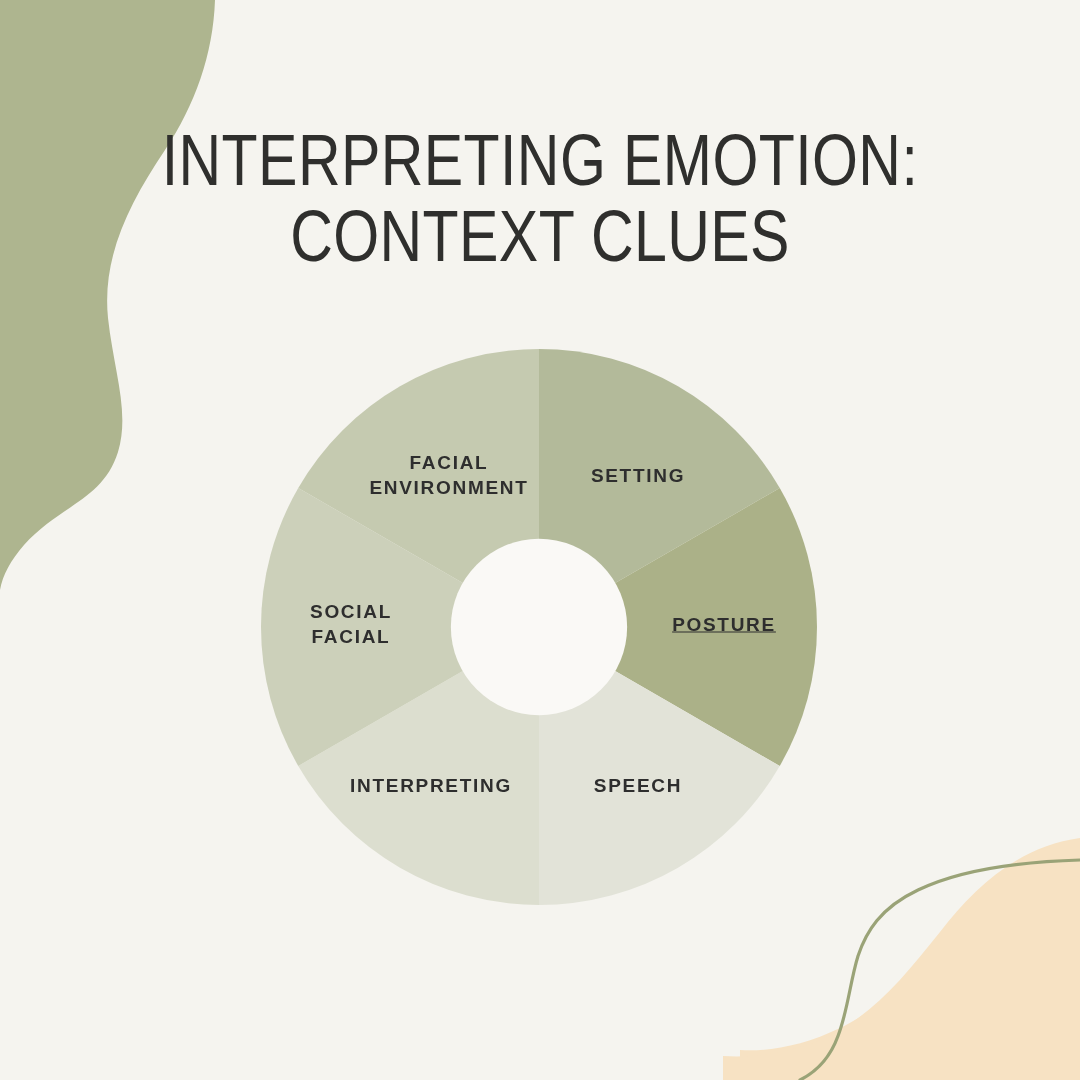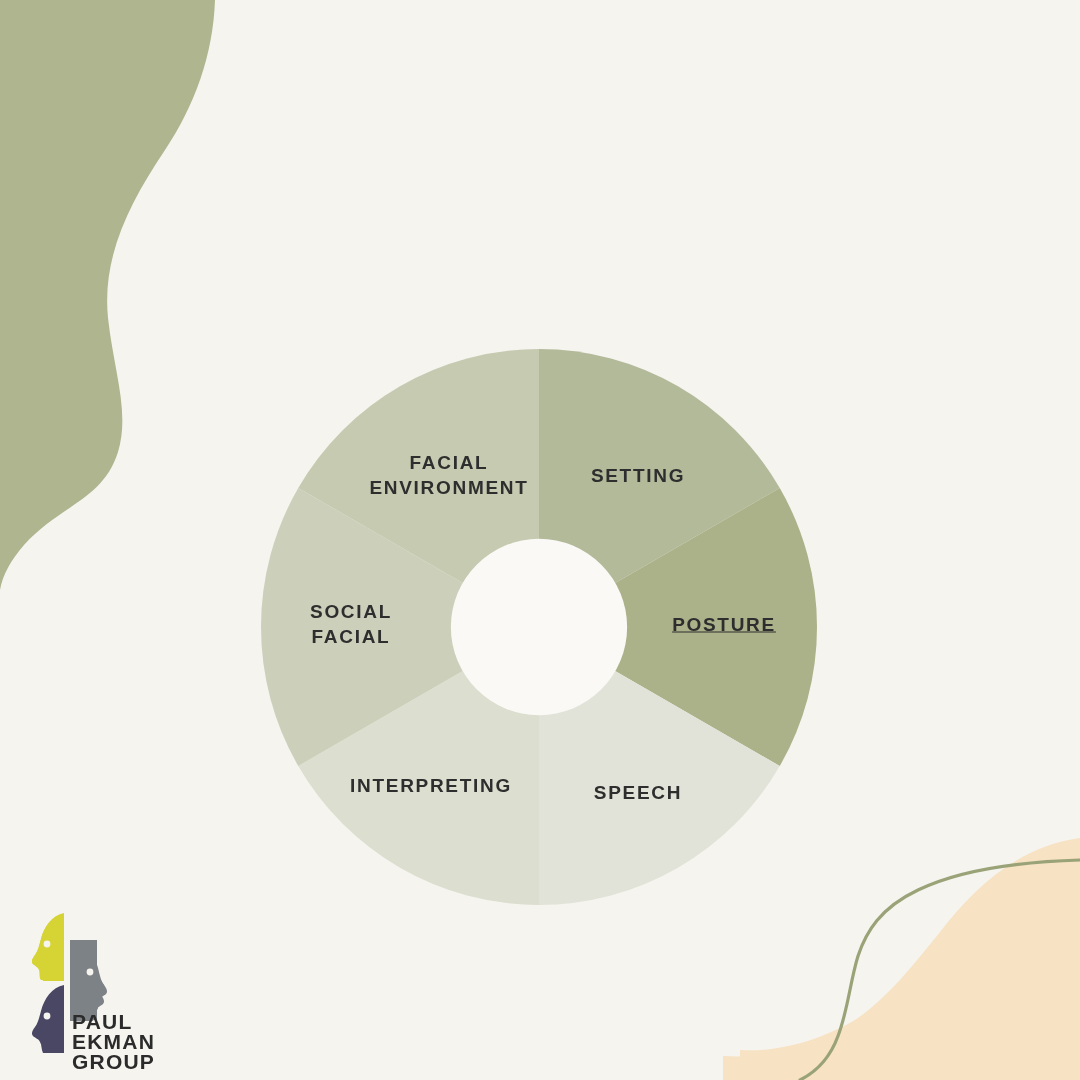--- a/index.html
+++ b/index.html
@@ -105,20 +105,24 @@
 
     <path d="M1080,845 C1030,845 985,880 950,925 C915,968 888,1005 840,1028
              C805,1045 770,1052 740,1050 L740,1080 L1080,1080 Z" fill="#f7e2c3"></path>
     <path d="M1080,838 C1020,846 975,886 940,932 C900,982 870,1018 820,1040
              C790,1053 755,1058 723,1056 L723,1080 L1080,1080 Z" fill="#f7e2c3"></path>
 
     <path d="M1080,860 C1010,862 955,872 918,890 C880,908 866,932 858,956
              C850,982 848,1010 838,1036 C830,1058 816,1072 800,1080" fill="none" stroke="#9aa377" stroke-width="3.2" stroke-linecap="round"></path>
   </svg>
 
+  <div class="title-block">
+    <span class="title-line">INTERPRETING EMOTION:</span>
+    <span class="title-line">CONTEXT CLUES</span>
+  </div>
 
   <div class="donut-wrap">
     <svg class="donut-svg" viewBox="0 0 556 556" xmlns="http://www.w3.org/2000/svg">
       <g transform="translate(278,278)">
 
         <path id="seg0" d="M0.000,-278.000 A278,278 0 0,1 240.755,-139.000 L0,0 Z" fill="#b3ba9a"></path>
         <path id="seg1" d="M240.755,-139.000 A278,278 0 0,1 240.755,139.000 L0,0 Z" fill="#abb188"></path>
         <path id="seg2" d="M240.755,139.000 A278,278 0 0,1 0.000,278.000 L0,0 Z" fill="#e2e3d8"></path>
         <path id="seg3" d="M0.000,278.000 A278,278 0 0,1 -240.755,139.000 L0,0 Z" fill="#dcdecf"></path>
         <path id="seg4" d="M-240.755,139.000 A278,278 0 0,1 -240.755,-139.000 L0,0 Z" fill="#ccd0ba"></path>
@@ -126,64 +130,30 @@
         <circle id="donut-hole" cx="0" cy="0" r="88.126" fill="#faf9f6"></circle>
       </g>
     </svg>
 
     <div class="seg-label" style="left:377px; top:126px;">
       <span>SETTING</span>
     </div>
     <div class="seg-label" style="left:463px; top:275px;text-decoration:underline;">
       <span>POSTURE</span>
     </div>
-    <div class="seg-label" style="left:377px; top:436px;margin-top:7px;">
+    <div class="seg-label" style="left:377px; top:436px;">
       <span>SPEECH</span>
     </div>
     <div class="seg-label" style="left:170px; top:436px;">
       <span>INTERPRETING</span>
     </div>
     <div class="seg-label" style="left:90px; top:275px;">
       <span>SOCIAL</span><br>
       <span>FACIAL</span>
     </div>
     <div class="seg-label" style="left:188px; top:126px;">
       <span>FACIAL</span><br>
       <span>ENVIRONMENT</span>
     </div>
   </div>
 
-  <div class="logo">
-    <svg class="logo-svg" viewBox="0 0 160 165" xmlns="http://www.w3.org/2000/svg">
-
-      <g>
-        <path id="face-yellow" d="M42,9 C30,11 22,22 19,34 C17,41 16,46 13,50 C10,54 9,57 11,59
-                 C13,61 16,62 17,65 C18,69 17,73 19,75 L42,75 L42,9 Z
-                 M42,9 L42,75 L42,75 Z" fill="#d6d335"></path>
-        <path d="M42,8 L42,76 L21,76 C19,72 20,68 18,65 C17,62 13,61 11,59
-                 C9,57 10,54 13,50 C16,46 17,41 19,34 C22,22 30,10 42,8 Z" fill="#d6d335"></path>
-        <circle cx="25" cy="39" r="3.4" fill="#f5f4ef"></circle>
-      </g>
-
-      <g>
-        <path id="face-gray" d="M48,36 L48,116 L71,116 C73,112 72,108 74,105 C75,102 79,101 81,99
-                 C83,97 82,94 79,90 C76,86 75,81 73,74 C70,62 62,50 48,36 Z" fill="#7d8287"></path>
-        <path d="M48,35 C62,37 71,49 74,61 C76,68 77,73 80,77 C83,81 84,84 82,86
-                 C80,88 76,89 75,92 C74,95 75,99 73,101 L48,101 Z" fill="#7d8287"></path>
-        <rect x="48" y="35" width="27" height="80" fill="#7d8287"></rect>
-        <path d="M48,35 C63,37 73,50 76,63 C78,71 79,76 82,80 C85,84 86,87 84,89
-                 C82,91 78,92 77,95 C76,99 77,103 75,105 L48,105 Z" fill="#7d8287"></path>
-        <circle cx="68" cy="67" r="3.4" fill="#f5f4ef"></circle>
-      </g>
-
-      <g>
-        <path d="M42,80 L42,148 L21,148 C19,144 20,140 18,137 C17,134 13,133 11,131
-                 C9,129 10,126 13,122 C16,118 17,113 19,106 C22,94 30,82 42,80 Z" fill="#4a4764"></path>
-        <circle cx="25" cy="111" r="3.4" fill="#f5f4ef"></circle>
-      </g>
-
-      <text x="50" y="124" fill="#2b2b2b" font-family="Liberation Sans, sans-serif" font-size="21" font-weight="700" letter-spacing="1.2">PAUL</text>
-      <text x="50" y="144" fill="#2b2b2b" font-family="Liberation Sans, sans-serif" font-size="21" font-weight="700" letter-spacing="1.2">EKMAN</text>
-      <text x="50" y="164" fill="#2b2b2b" font-family="Liberation Sans, sans-serif" font-size="21" font-weight="700" letter-spacing="1.2">GROUP</text>
-    </svg>
-  </div>
 
 </div>
 
 </body></html>

